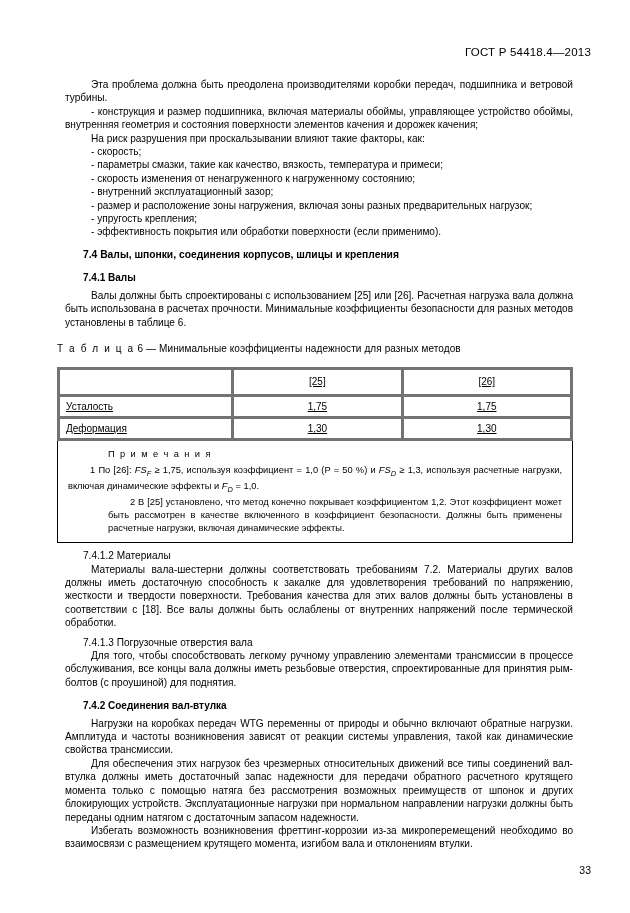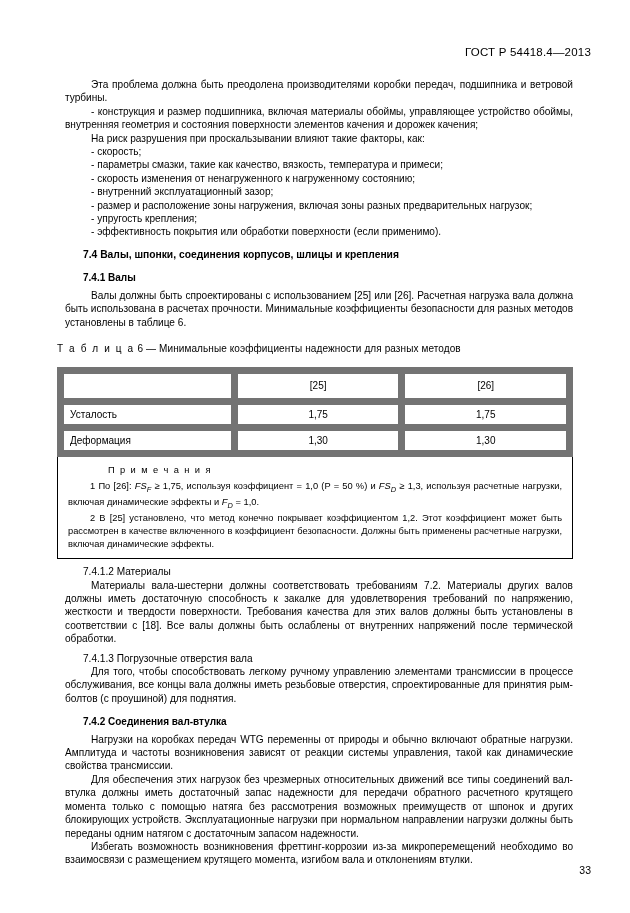--- a/index.html
+++ b/index.html
@@ -82,23 +82,24 @@
   .table-caption .sp {
     letter-spacing: 1.6px;
   }
   table.main {
     border-collapse: collapse;
     width: 516px;
     font-family: "Liberation Sans", sans-serif;
     font-size: 10px;
   }
   table.main td {
-    border: 7px solid #737373;
+    border: 3px solid #737373;
     padding: 4px 6px;
     vertical-align: middle;
+    text-decoration: underline;
   }
   table.main td.c {
     text-align: center;
   }
   table.main tr.head td {
     height: 16px;
   }
   .col1 { width: 172px; }
   .col2 { width: 172px; }
   .col3 { width: 172px; }
@@ -116,20 +117,21 @@
     text-indent: 40px;
     letter-spacing: 1.4px;
     margin-bottom: 3px;
   }
   .notes .n {
     text-indent: 22px;
   }
   .notes .n2 {
     text-indent: 22px;
     text-align: justify;
+    margin-left: 40px;
   }
   i { font-style: italic; }
   sub { font-size: 7.4px; }
 
   .footer {
     position: absolute;
     bottom: 37px;
     right: 39px;
     font-family: "Liberation Sans", sans-serif;
     font-size: 10.5px;

